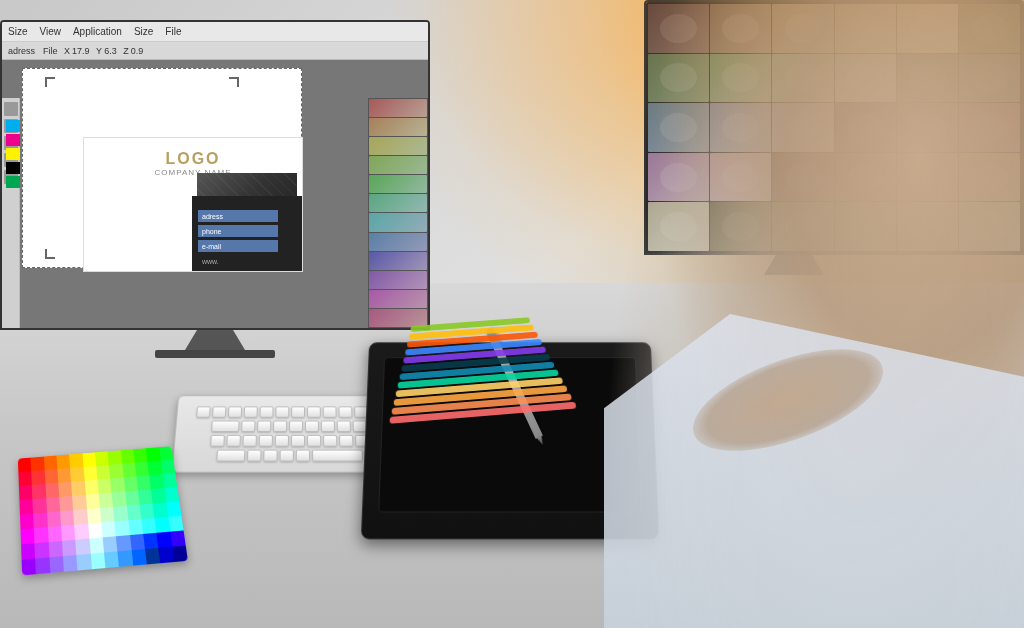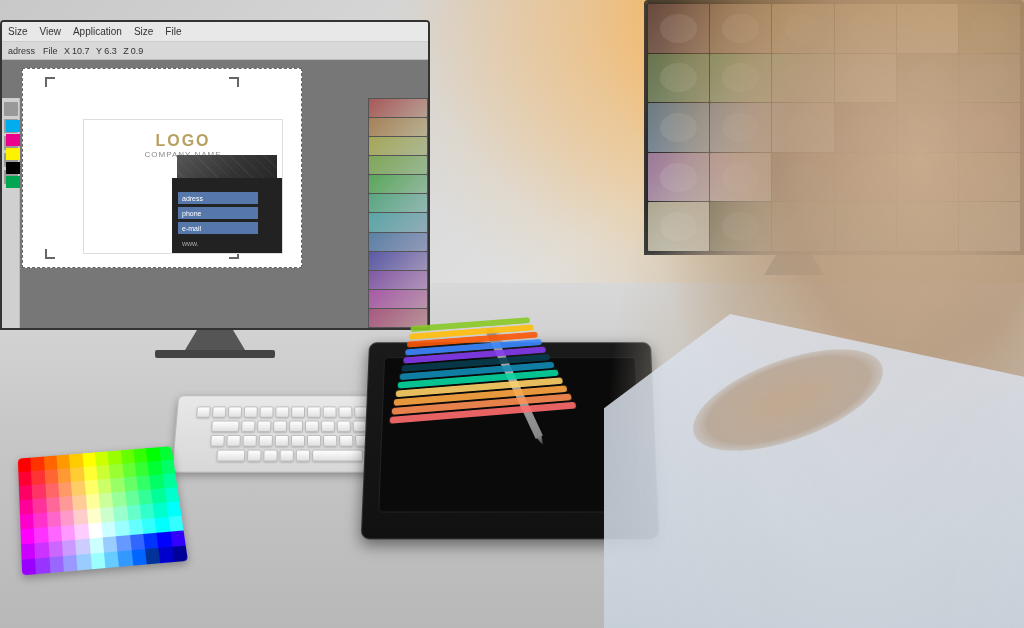--- a/index.html
+++ b/index.html
@@ -126,23 +126,23 @@
     }
 
     .color-bar {
       width: 14px;
       height: 12px;
     }
 
     
     .business-card {
       position: absolute;
-      top: 50px;
+      top: 68px;
       left: 60px;
-      width: 200px;
+      width: 220px;
       height: 135px;
       background: white;
       border: 1px solid #ddd;
     }
 
     .card-logo {
       text-align: center;
       padding-top: 12px;
     }
 
@@ -528,21 +528,21 @@
         <span class="menubar-item">Size</span>
         <span class="menubar-item">File</span>
       </div>
 
       <div class="toolbar">
         <span class="toolbar-item">adress</span>
         <span class="toolbar-item">
           <span>File</span>
           &nbsp;
           <span>X</span>
-          <span>10.7</span>
+          <span>17.9</span>
           &nbsp;
           <span>Y</span>
           <span>6.3</span>
           &nbsp;
           <span>Z</span>
           <span>0.9</span>
         </span>
       </div>
 
       <div class="canvas-area" style="position:relative; top:0; left:0; width:100%; height: calc(100% - 38px); background:#777; display:block; overflow:hidden;">

